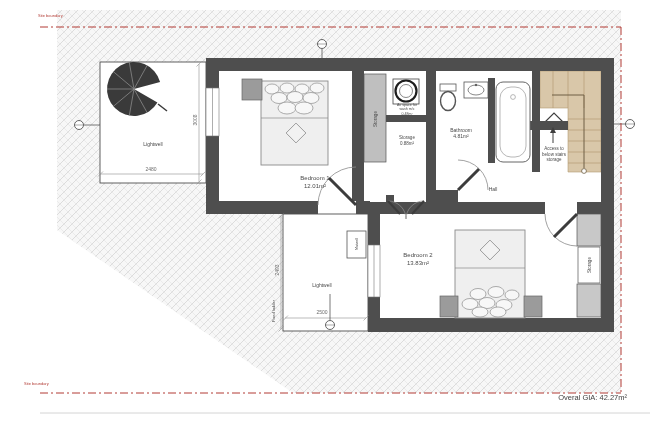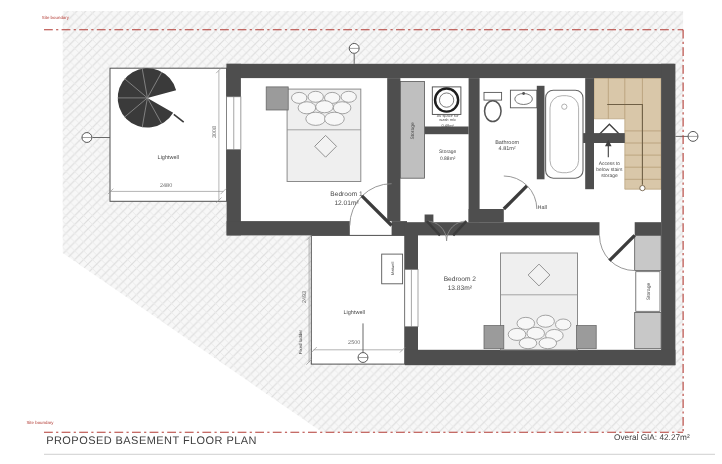--- a/index.html
+++ b/index.html
@@ -260,16 +260,15 @@
 <div class="vlbl fs4" style="left:273px;top:311px;">Fixed ladder</div>
 
 <div class="lbl dim fs5" style="left:151px;top:169px;">2480</div>
 <div class="vlbl dim fs5" style="left:195px;top:120px;">3008</div>
 <div class="lbl dim fs5" style="left:322px;top:312px;">2500</div>
 <div class="vlbl dim fs5" style="left:277px;top:270px;">2493</div>
 
 <div class="lbl red redlbl-top">Site boundary</div>
 <div class="lbl red redlbl-bot">Site boundary</div>
 
-<div class="lbl title">PROPOSED BASEMENT FLOOR PLAN</div>
 <div class="lbl gia">Overal GIA: 42.27m²</div>
 
 </div>
 
 </body></html>

